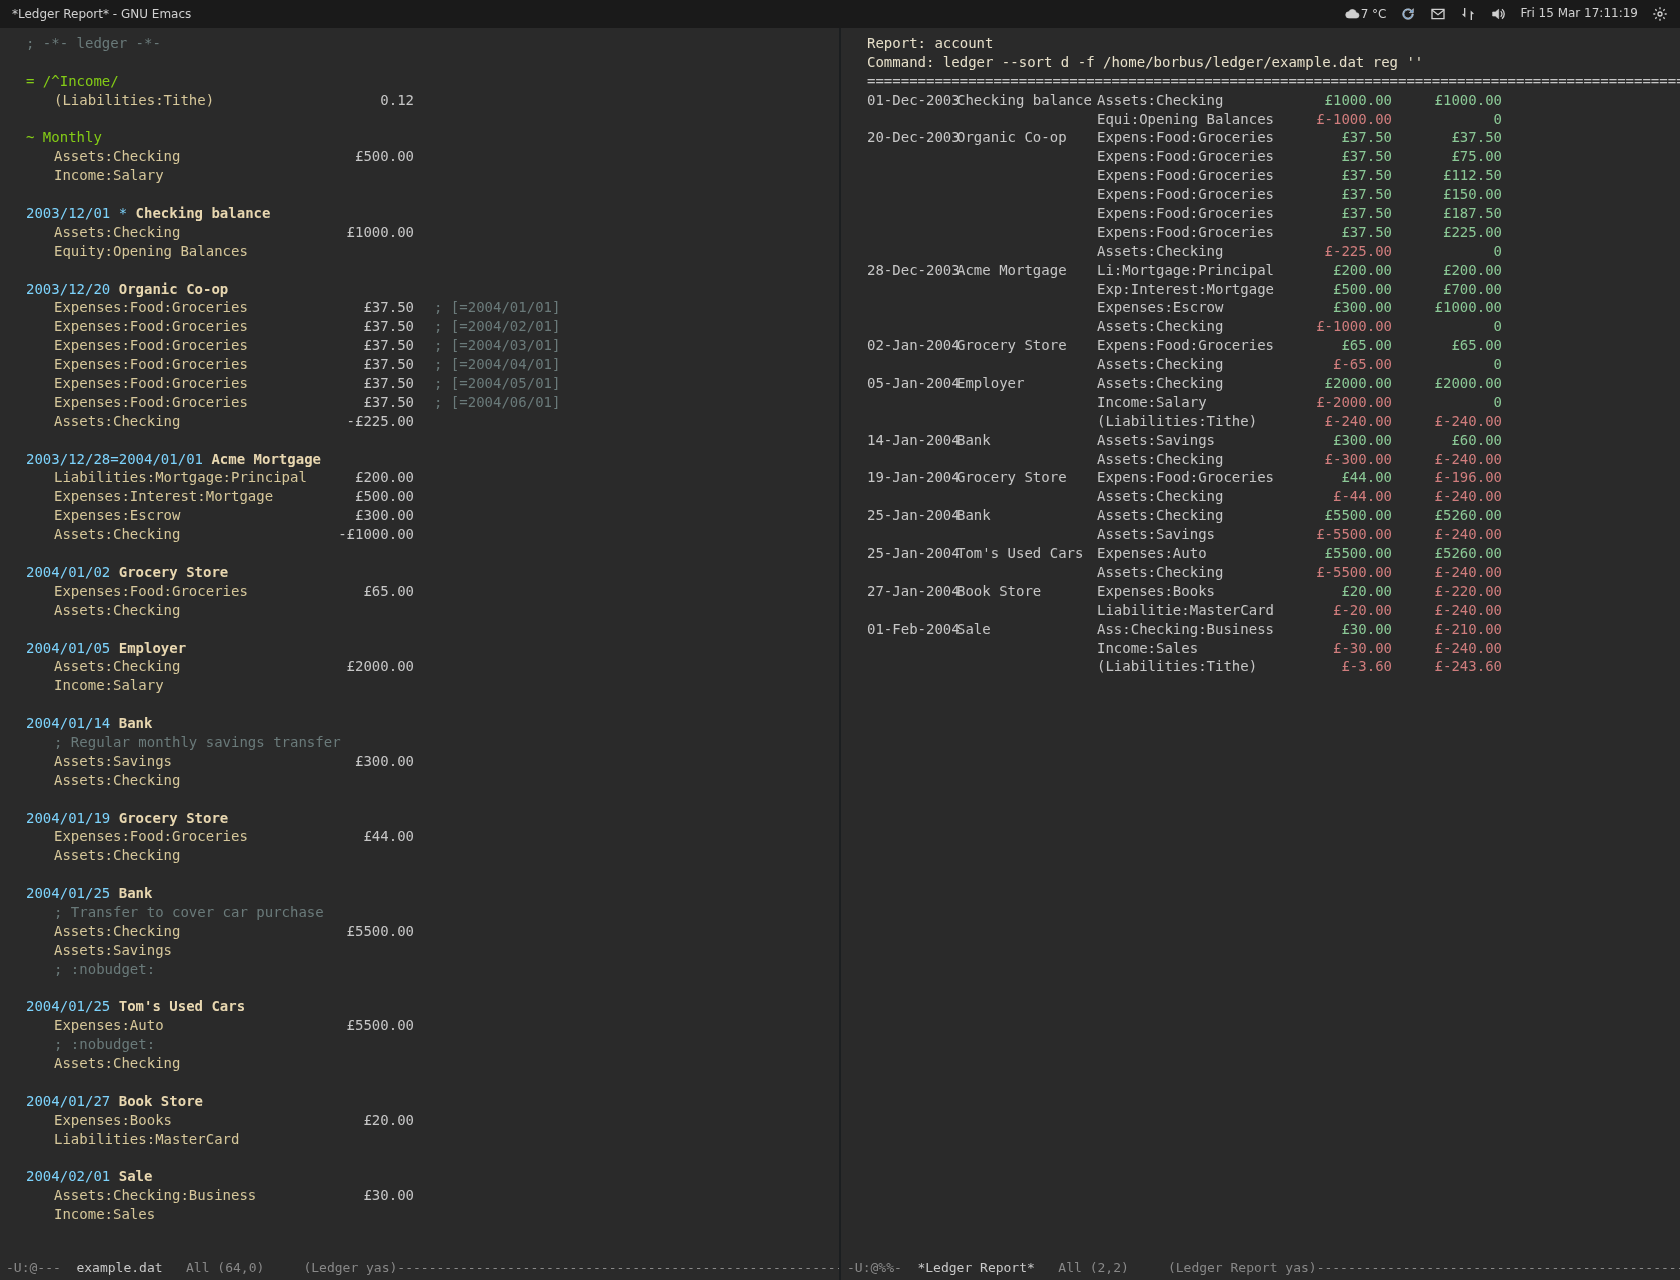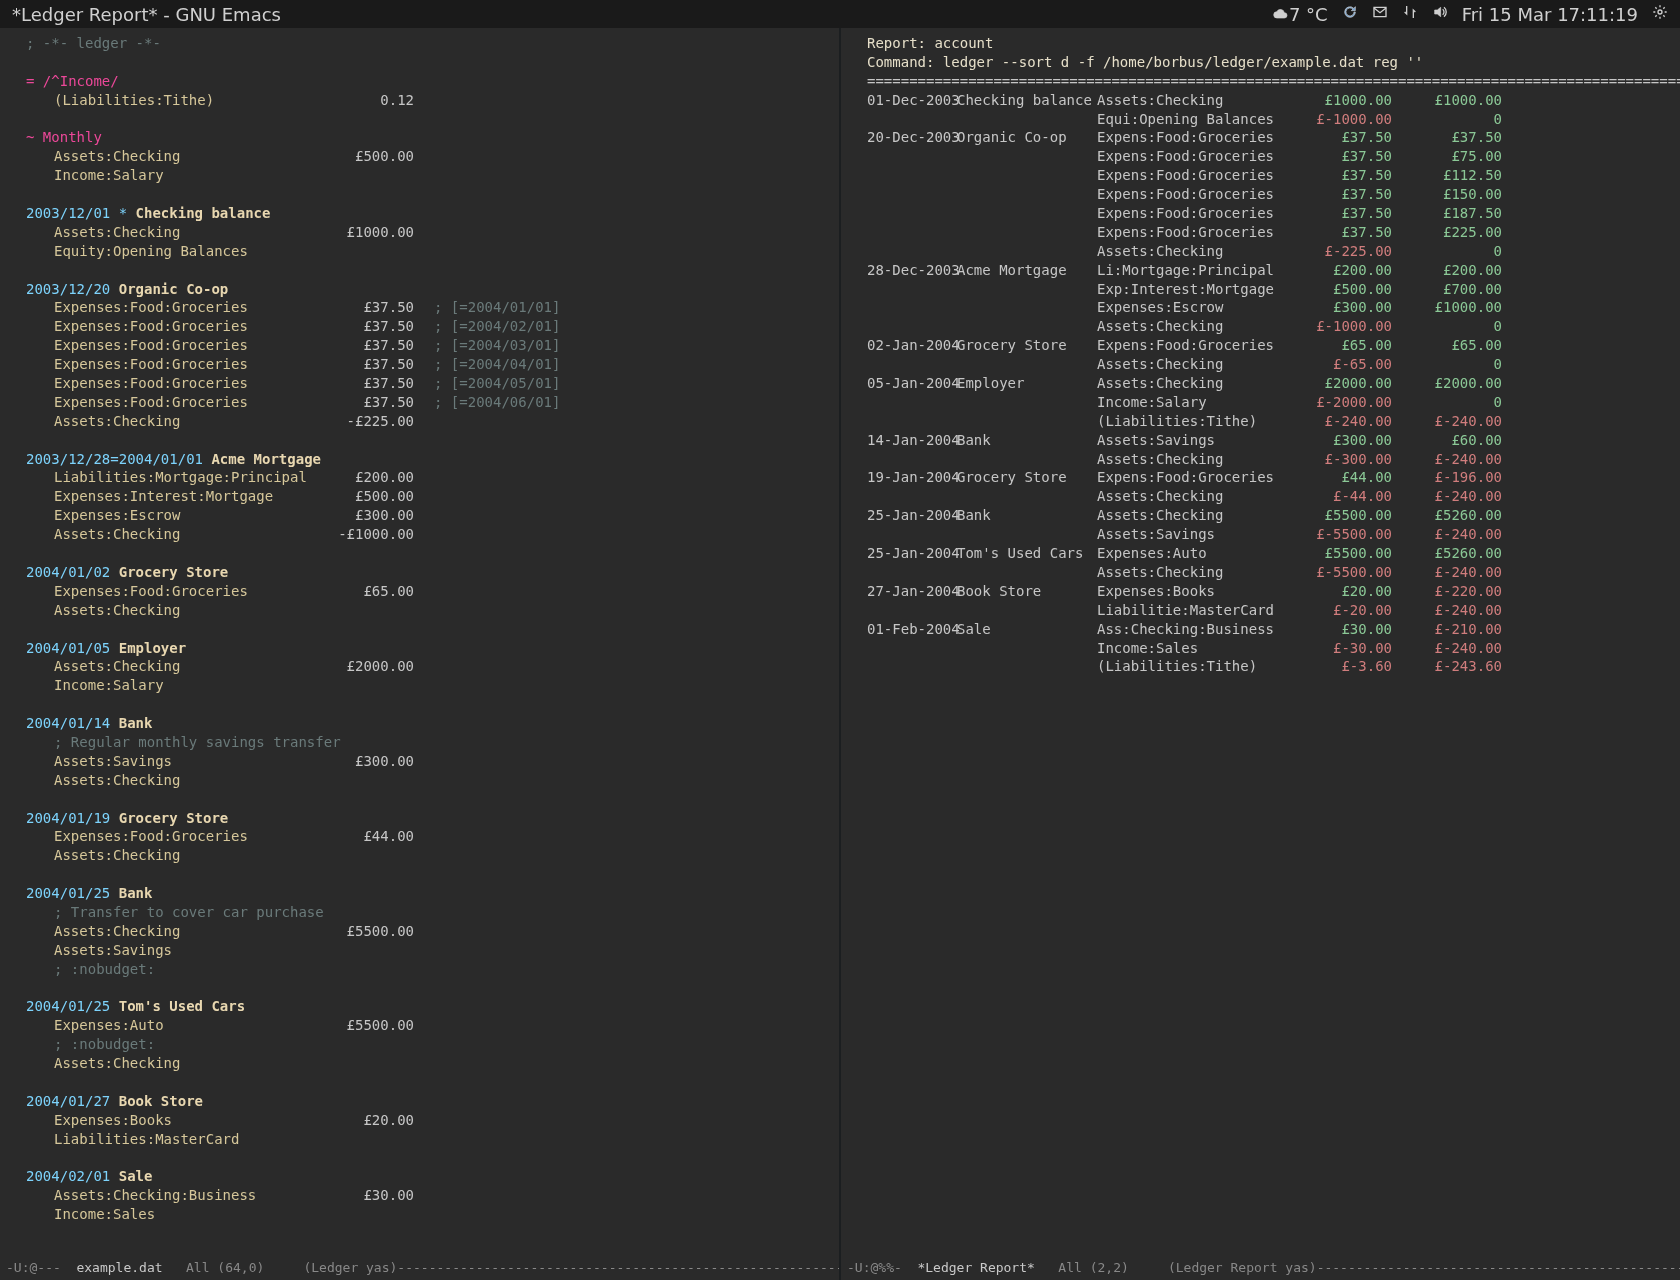--- a/index.html
+++ b/index.html
@@ -14,21 +14,21 @@
     overflow: hidden;
   }
   .topbar {
     height: 28px;
     background: #1a1a1a;
     display: flex;
     align-items: center;
     padding: 0 12px;
     color: #d0d0d0;
     font-family: "DejaVu Sans", Arial, sans-serif;
-    font-size: 18px;
+    font-size: 12px;
     border-bottom: 1px solid #333;
   }
   .topbar .title { flex: 0 0 auto; }
   .topbar .spacer { flex: 1; }
   .topbar .tray { display: flex; align-items: flex-start; gap: 14px; }
   .tray span, .tray svg { display: inline-flex; align-items: center; }
   .tray-icon { width: 16px; height: 16px; fill: #cfcfcf; stroke: #cfcfcf; }
   .work {
     position: absolute;
     top: 28px; left: 0; right: 0; bottom: 0;
@@ -61,21 +61,21 @@
     padding: 0 6px;
     font-size: 13px;
     white-space: pre;
   }
   .modeline .buf { color: #c9c9c9; font-weight: normal; margin-top: 37px; }
   .c-comment { color: #6a7a7a; }
   .c-date { color: #7dd3fc; }
   .c-payee { color: #e8d7b0; font-weight: bold; }
   .c-account { color: #d6c79a; }
   .c-amount { color: #c6c6c6; }
-  .c-blue { color: #ec4899; }
+  .c-blue { color: #84cc16; }
   .c-hdr { color: #e6dfc9; }
   .r-pos { color: #8bc896; }
   .r-neg { color: #d07d7d; }
   .r-text { color: #c6c6c6; }
   .r-divider { color: #c6c6c6; }
   
   .row-left { display: flex; }
   .row-left .colA { width: 260px; }
   .row-left .colB { width: 100px; text-align: right; }
   .row-left .colC { padding-left: 20px; text-align: right; }

